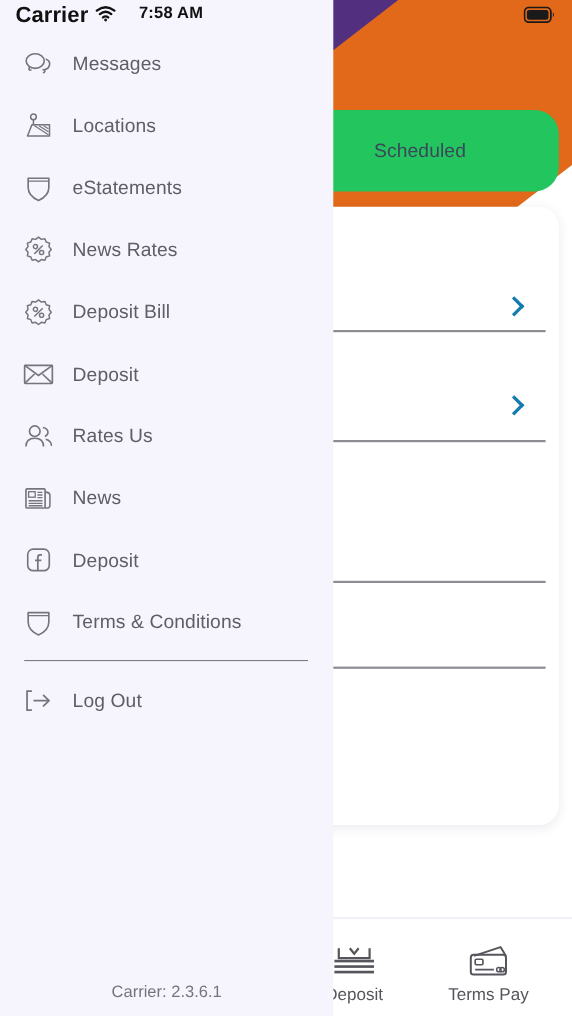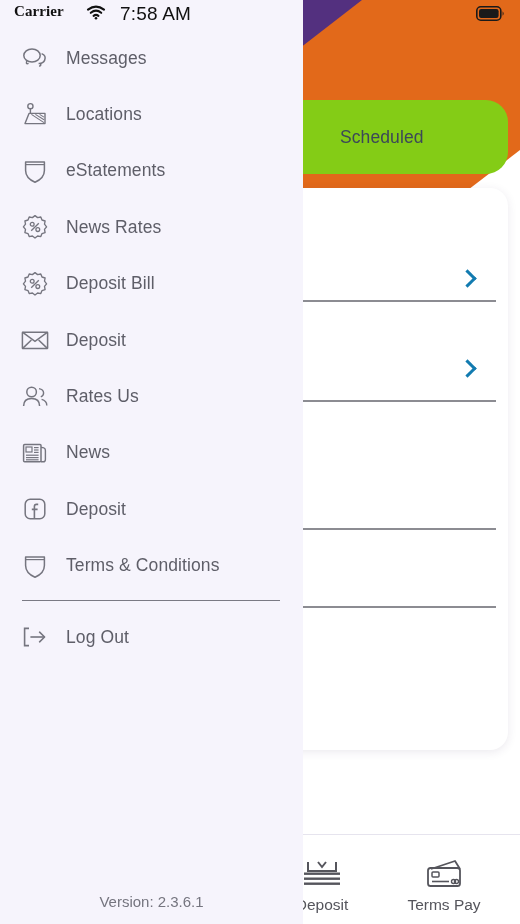--- a/index.html
+++ b/index.html
@@ -36,21 +36,21 @@
     position:absolute; right:0; top:150px;
     width:60px; height:46px;
     background:#ffffff;
     clip-path:polygon(100% 0, 100% 100%, 0 100%);
   }
 
   
   .tab-pill {
     position:absolute; left:296px; top:100px;
     width:212px; height:74px;
-    background:#84cc16;
+    background:#22c55e;
     border-radius:0 22px 22px 0;
     display:flex; align-items:center;
   }
   .tab-pill-label {
     margin-left:44px;
     font-size:17.5px;
     color:#3C4858;
     letter-spacing:.1px;
   }
 
@@ -101,29 +101,28 @@
     width:303px; height:924px;
     background:#F6F4FC;
     z-index:30;
   }
   .statusbar {
     position:absolute; left:0; top:0;
     width:303px; height:30px;
   }
   .sb-carrier {
     position:absolute; left:14px; top:3px;
-    font-size:15px; font-weight:bold; color:#111;
+    font-size:20px; font-weight:bold; color:#111;
     letter-spacing:.1px;
-    font-family:Liberation Serif, serif;
   }
   .sb-wifi { position:absolute; left:86px; top:5px; }
   .sb-time {
     position:absolute; left:0; top:3px; width:303px;
     text-align:center;
-    font-size:19px; font-weight:normal; color:#111;
+    font-size:15px; font-weight:bold; color:#111;
     letter-spacing:.2px;
     padding-left:8px;
   }
 
   .menu { position:absolute; left:0; top:30px; width:303px; }
   .menu-item {
     height:56.4px;
     display:flex; align-items:center;
     padding-left:20px;
   }
@@ -375,15 +374,15 @@
           <svg width="26" height="22" viewBox="0 0 26 22">
             <path d="M7 2.4 L2.6 2.4 L2.6 19.6 L7 19.6" fill="none" stroke="#75757F" stroke-width="1.6"></path>
             <line x1="8.4" y1="11" x2="22.4" y2="11" stroke="#75757F" stroke-width="1.6"></line>
             <path d="M17.6 6.2 L22.6 11 L17.6 15.8" fill="none" stroke="#75757F" stroke-width="1.6" stroke-linecap="round" stroke-linejoin="round"></path>
           </svg>
         </span>
         <span class="mi-label">Log Out</span>
       </div>
     </div>
 
-    <div class="version">Version: 2.3.6.1</div>
+    <div class="version">Carrier: 2.3.6.1</div>
   </div>
 </div>
 
 </body></html>

